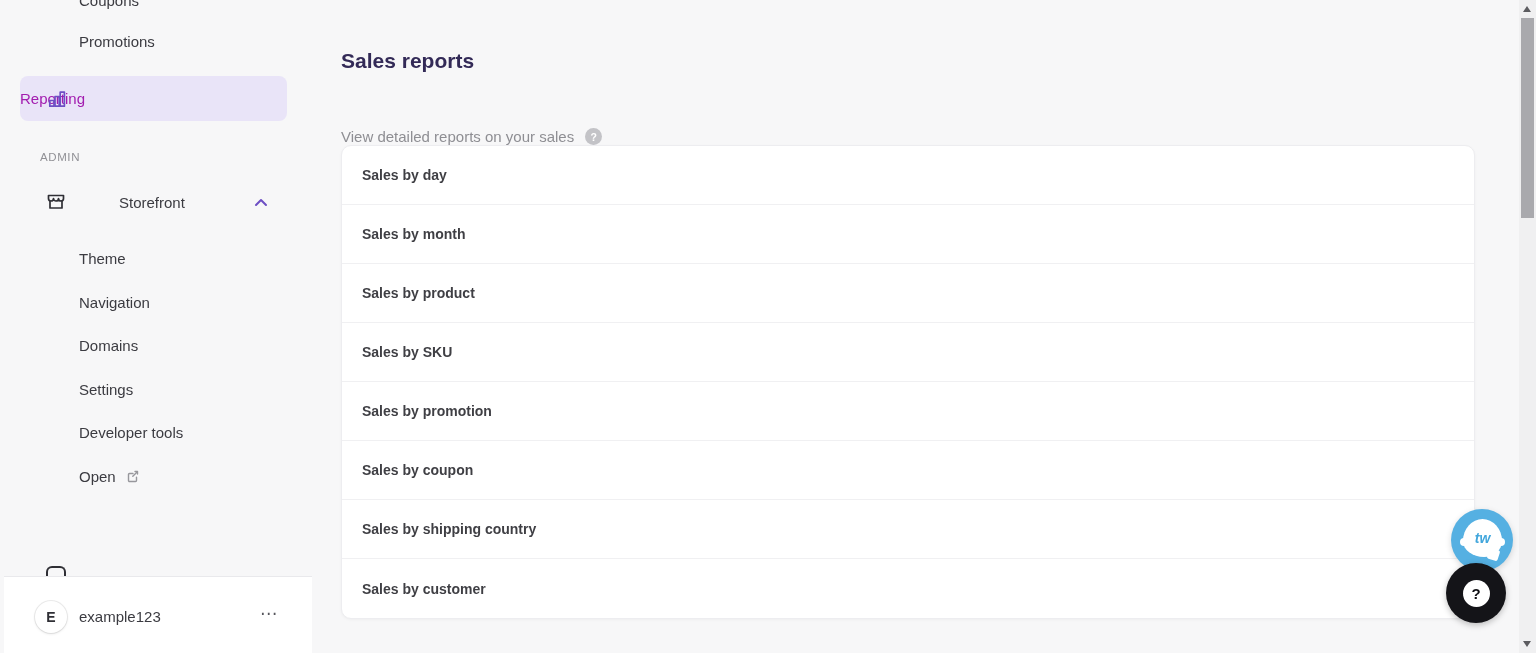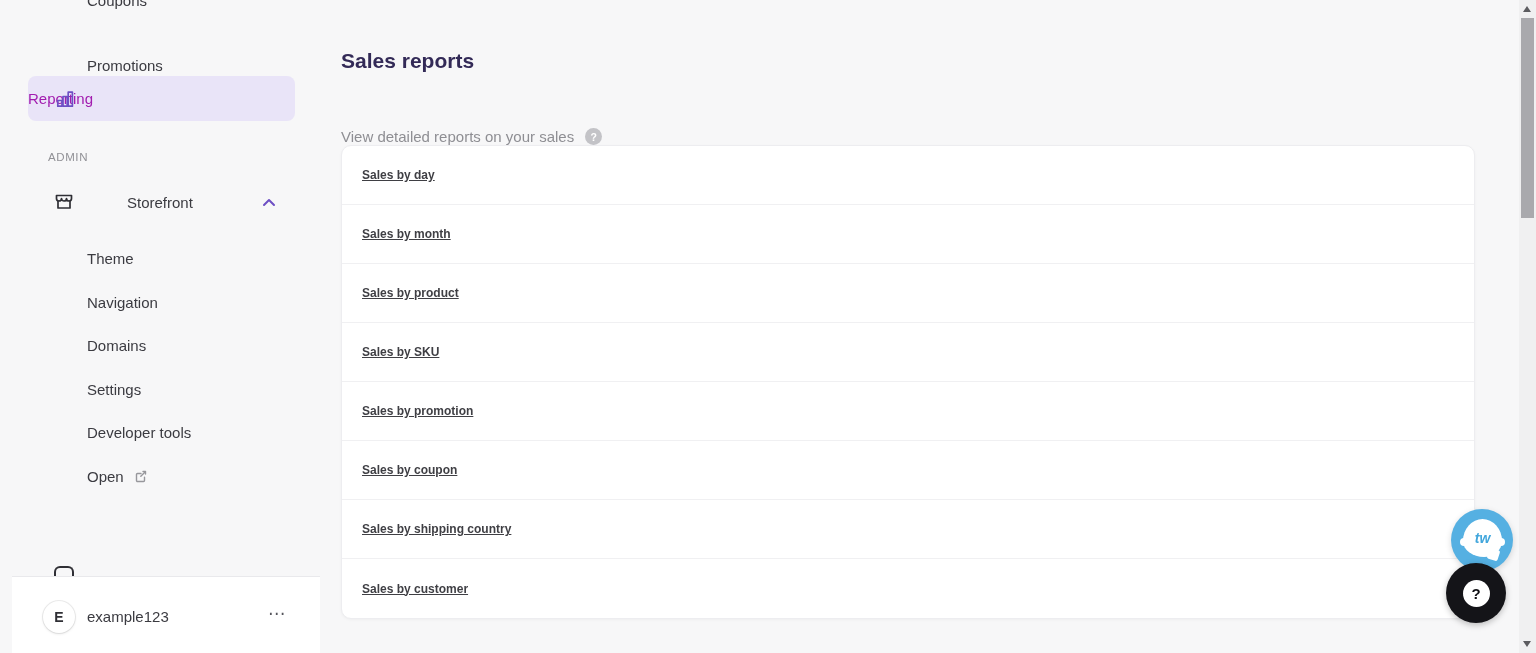--- a/index.html
+++ b/index.html
@@ -5,30 +5,30 @@
   * { margin: 0; padding: 0; box-sizing: border-box; }
   html, body { width: 1536px; height: 653px; }
   body {
     font-family: "Liberation Sans", "DejaVu Sans", sans-serif;
     background: #f7f7f8;
     overflow: hidden;
   }
   .page { position: relative; width: 1536px; height: 653px; overflow: hidden; background: #f7f7f8; }
 
   
-  .sidebar { position: absolute; left: 12px; top: 0; width: 308px; height: 653px; }
+  .sidebar { position: absolute; left: 4px; top: 0; width: 308px; height: 653px; }
   .nav-row { position: absolute; left: 0; right: 8px; height: 28px; display: flex; align-items: center; cursor: pointer; }
   .nav-row .label { font-size: 15px; color: #3b3b41; }
   .sub-row .label { padding-left: 75px; }
   .main-row { }
   .main-row .label { padding-left: 115px; }
   .nav-icon { position: absolute; left: 41px; top: 50%; transform: translateY(-50%); display: flex; }
 
   .row-coupons { top: -14px; }
-  .row-promotions { top: 27px; margin-top: 24px; }
+  .row-promotions { top: 27px; }
 
   .nav-active {
     position: absolute; left: 16px; top: 76px; width: 267px; height: 45px;
     background: #e9e4f8; border-radius: 8px; display: flex; align-items: center; cursor: pointer;
   }
   .nav-active .label { font-size: 15px; color: #a21caf; }
   .nav-active .nav-icon { left: 27px; }
 
   .section-label {
     position: absolute; left: 36px; top: 151px; font-size: 11.5px; color: #919196; letter-spacing: 0.6px;
@@ -79,21 +79,21 @@
   .report-list {
     position: absolute; left: 341px; top: 145px; width: 1134px;
     background: #ffffff; border: 1px solid #ededf0; border-radius: 10px;
     box-shadow: 0 1px 3px rgba(0,0,0,0.04); overflow: hidden;
   }
   .report-row {
     height: 59px; display: flex; align-items: center; padding: 0 20px;
     border-bottom: 1px solid #f0f0f2; cursor: pointer;
   }
   .report-row:last-child { border-bottom: none; }
-  .report-row span { font-size: 12px; font-weight: 600; color: #3f3f44; text-decoration: underline; }
+  .report-row span { font-size: 14px; font-weight: 600; color: #3f3f44; }
 
   
   .chat-widget {
     position: absolute; left: 1451px; top: 509px; width: 62px; height: 62px; border-radius: 50%;
     background: #55b0e2; z-index: 5; cursor: pointer; box-shadow: 0 2px 6px rgba(0,0,0,0.15);
   }
   .ghost {
     position: absolute; left: 12px; top: 10px; width: 39px; height: 38px; background: #ffffff;
     border-radius: 50% 50% 46% 54% / 58% 58% 42% 42%;
     display: flex; align-items: center; justify-content: center;

